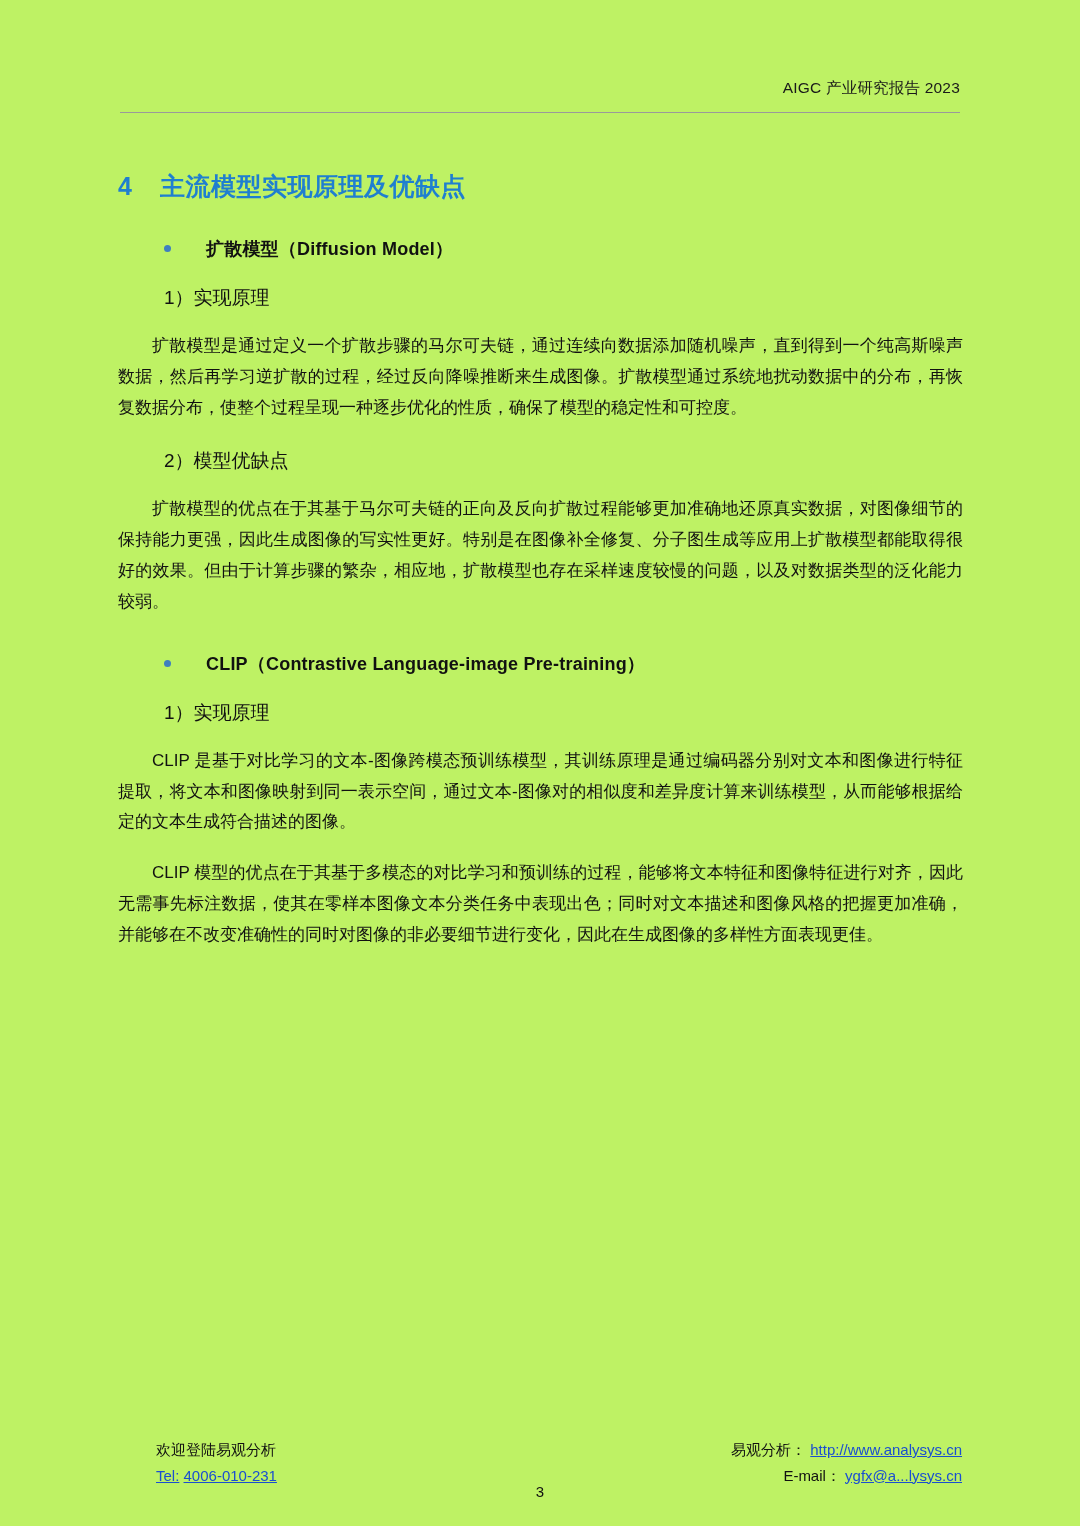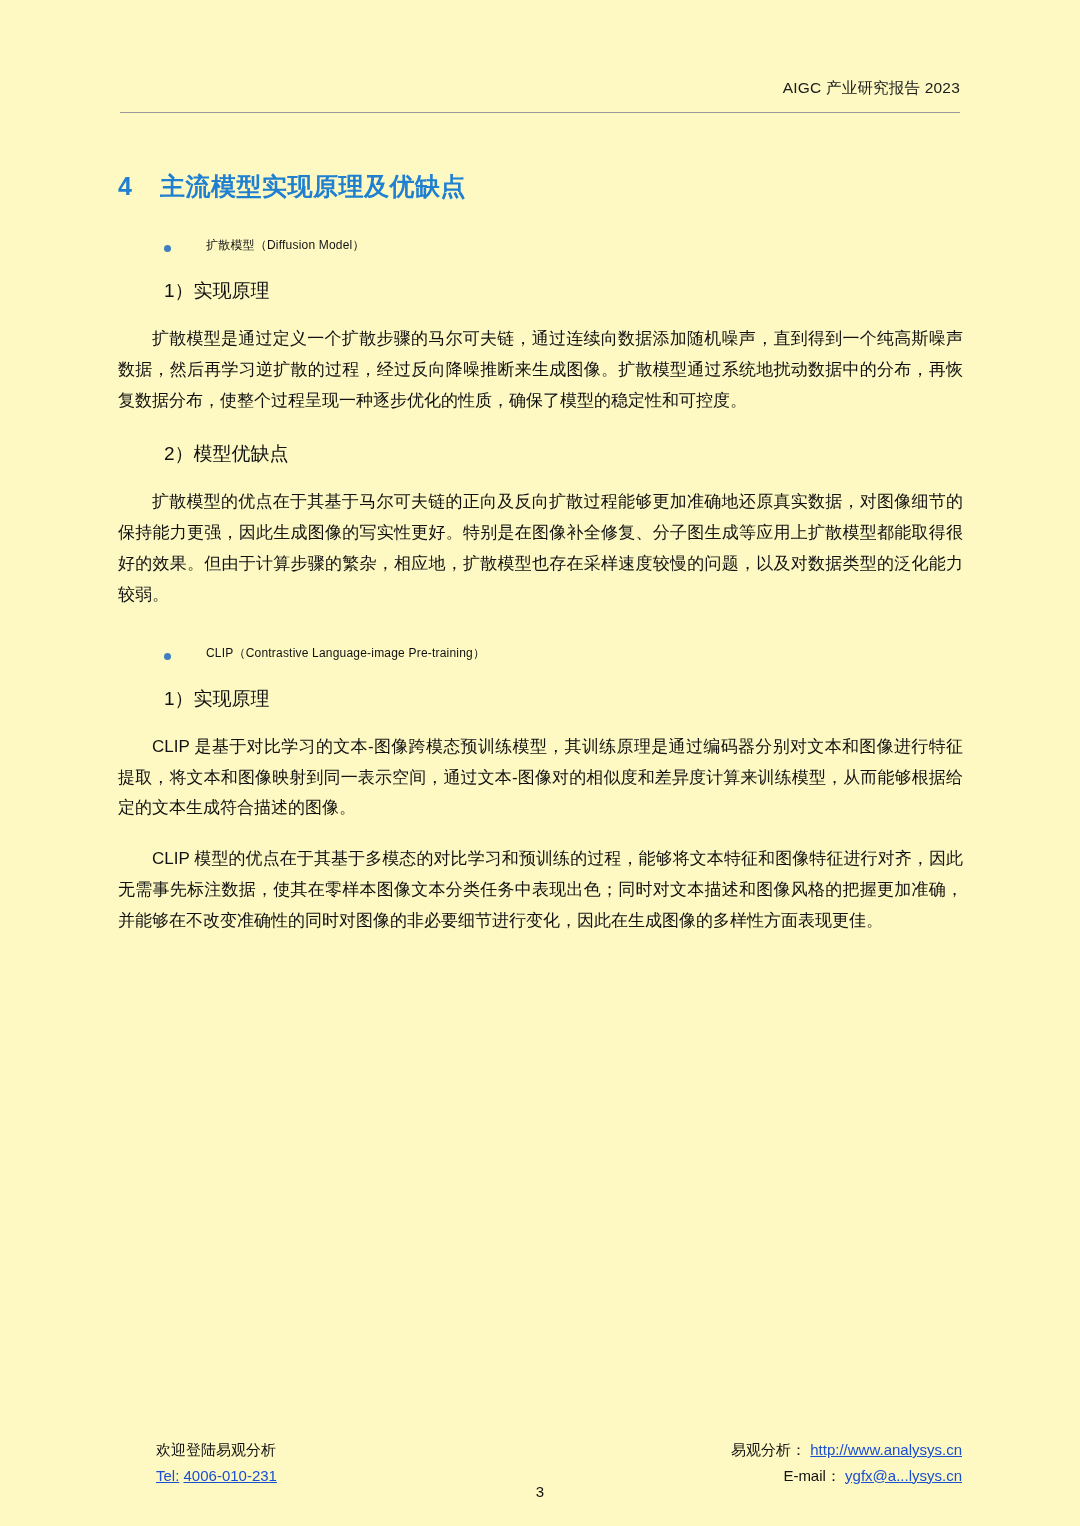--- a/index.html
+++ b/index.html
@@ -8,21 +8,21 @@
     background: #ffffff;
   }
   body {
     font-family: "Liberation Sans", "DejaVu Sans", sans-serif;
     color: #1a1a1a;
   }
   .page {
     position: relative;
     width: 1080px;
     height: 1526px;
-    background: #fef9c3;
+    background: #bef264;
     overflow: hidden;
     box-sizing: border-box;
   }
   
   .header {
     position: absolute;
     top: 78px;
     left: 120px;
     right: 120px;
     text-align: right;
@@ -62,22 +62,22 @@
     font-weight: bold;
     margin: 42px 0 0 0;
     letter-spacing: 0.3px;
   }
   h2.section .num {
     display: inline-block;
     width: 52px;
   }
   .bullet {
     margin: 34px 0 0 46px;
-    font-size: 12px;
-    font-weight: normal;
+    font-size: 18px;
+    font-weight: bold;
     color: #111111;
     position: relative;
     padding-left: 42px;
     letter-spacing: 0.2px;
   }
   .bullet .dot {
     position: absolute;
     left: 0;
     top: 8px;
     width: 7px;

